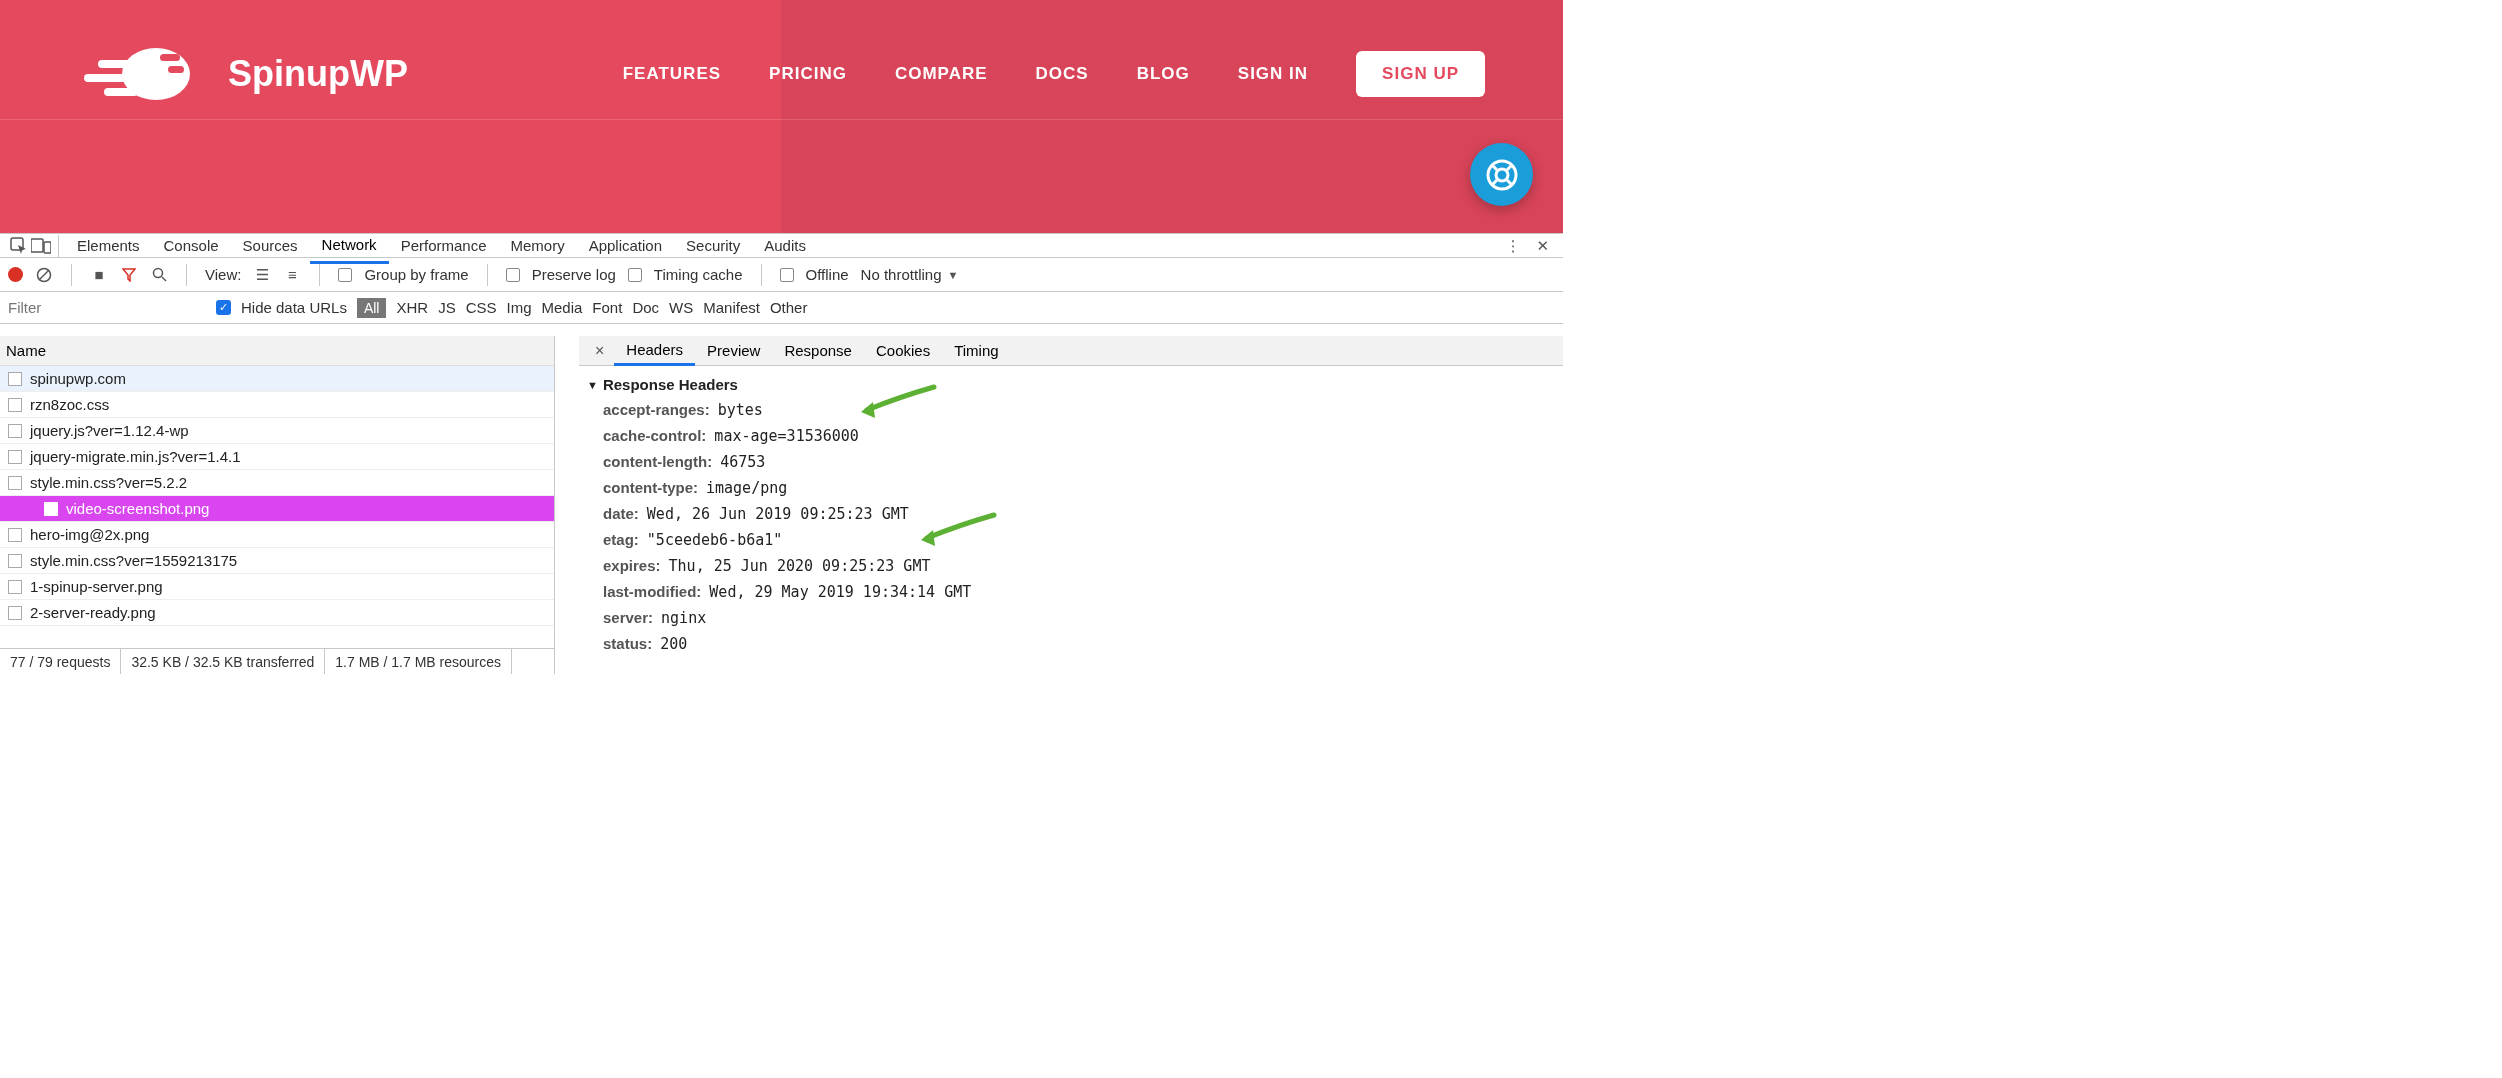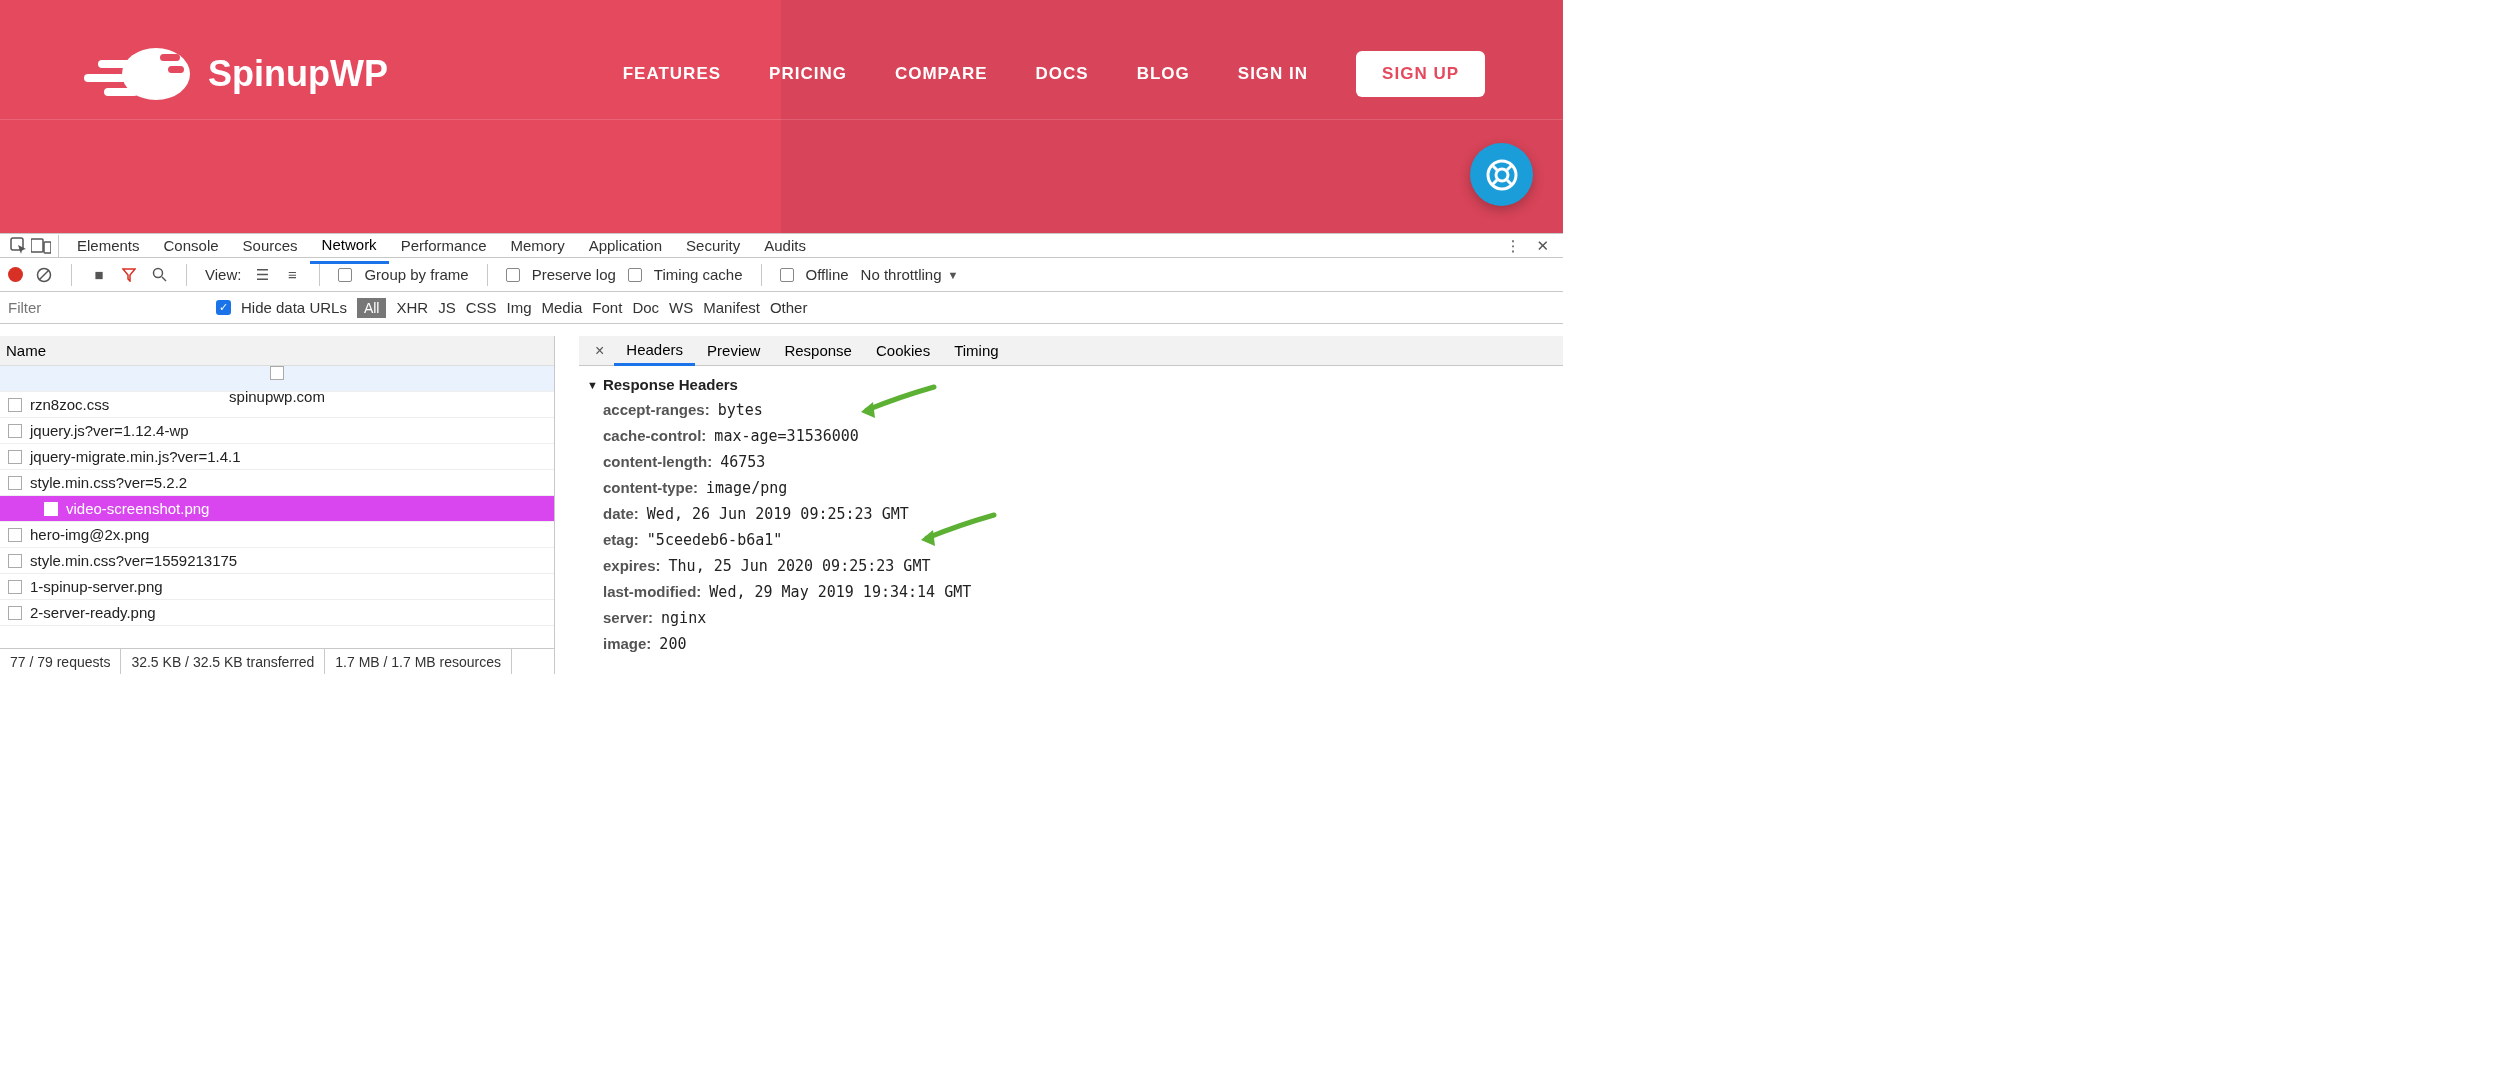--- a/index.html
+++ b/index.html
@@ -1,21 +1,21 @@
 <!DOCTYPE html>
 <html><head>
 <meta charset="utf-8">
 <style>
 * { margin: 0; padding: 0; box-sizing: border-box; font-family: -apple-system, BlinkMacSystemFont, "Segoe UI", Helvetica, Arial, sans-serif; }
 body { background: #fff; width: 1563px; height: 674px; overflow: hidden; position: relative; }
 
 
 .site-header { height: 233px; background: linear-gradient(to right, #e4495e 50%, #d84459 50%); position: relative; }
 .site-nav { display: flex; align-items: center; padding: 28px 78px 0; border-bottom: 1px solid rgba(255,255,255,0.15); height: 120px; }
-.logo { display: flex; align-items: center; }
+.logo { display: flex; align-items: center; gap: 20px; }
 .logo-icon { width: 130px; height: 56px; }
 .logo-text { color: #fff; font-size: 36px; font-weight: 800; }
 .nav-links { margin-left: auto; display: flex; align-items: center; gap: 48px; }
 .nav-link { color: #fff; font-size: 17px; font-weight: 700; letter-spacing: 1px; }
 .signup-btn { background: #fff; color: #e4495e; padding: 13px 26px; border-radius: 6px; font-size: 17px; font-weight: 800; letter-spacing: 1px; }
 .help-badge { position: absolute; right: 30px; bottom: 27px; width: 63px; height: 63px; border-radius: 50%; background: #1a9dd8; display: flex; align-items: center; justify-content: center; box-shadow: 0 4px 12px rgba(0,0,0,0.25); }
 
 
 .devtools { position: absolute; top: 233px; left: 0; right: 0; bottom: 0; background: #fff; border-top: 1px solid #c8c8c8; }
 .dt-tabs { display: flex; align-items: center; height: 24px; border-bottom: 1px solid #c8c8c8; padding: 0 8px; font-size: 15px; color: #333; }
@@ -39,21 +39,21 @@
 .filter-input { border: none; outline: none; width: 200px; font-size: 15px; color: #888; padding-left: 2px; }
 .cb-checked { width: 15px; height: 15px; border-radius: 3px; background: #1a73e8; display: flex; align-items: center; justify-content: center; color: #fff; font-size: 11px; }
 .filter-pill { padding: 2px 7px; border-radius: 0; background: #777; color: #fff; font-size: 14px; }
 .filter-link { color: #333; }
 
 .dt-main { display: flex; position: absolute; top: 102px; left: 0; right: 0; bottom: 0; gap: 24px; }
 .req-list { width: 555px; border-right: 1px solid #c8c8c8; display: flex; flex-direction: column; }
 .req-header { height: 30px; display: flex; align-items: center; padding: 0 6px; font-size: 15px; border-bottom: 1px solid #ddd; background: #f2f2f2; }
 .req-row { height: 26px; display: flex; align-items: center; gap: 8px; padding: 0 8px; font-size: 15px; color: #222; border-bottom: 1px solid #eee; }
 .req-row.sel { background: #d946ef; color: #fff; padding-left: 44px; }
-.req-row.hover { background: #eaf2fd; flex-direction: column; }
+.req-row.hover { background: #eaf2fd; }
 .req-icon { width: 14px; height: 14px; border: 1px solid #aaa; background: #fff; flex-shrink:0; }
 .req-row.sel .req-icon { background: #fff; border-color:#fff; }
 .req-status { height: 26px; border-top: 1px solid #c8c8c8; display: flex; align-items: center; font-size: 14px; color: #333; margin-top:auto; }
 .req-status span { padding: 0 10px; border-right: 1px solid #c8c8c8; height:100%; display:flex; align-items:center; }
 
 .detail { flex: 1; display: flex; flex-direction: column; position: relative; }
 .detail-tabs { display: flex; align-items: center; height: 30px; border-bottom: 1px solid #c8c8c8; padding: 0 6px; gap: 0; font-size: 15px; background: #f2f2f2; }
 .detail-x { padding: 0 10px; color: #555; font-size:16px; }
 .detail-tab { padding: 0 12px; height: 30px; display: flex; align-items: center; }
 .detail-tab.active { color: #000; border-bottom: 3px solid #1a73e8; margin-bottom:-1px; }
@@ -292,21 +292,21 @@
             </div>
             <div class="hdr-row">
               <span class="hdr-k">last-modified:</span>
               <span class="hdr-v">Wed, 29 May 2019 19:34:14 GMT</span>
             </div>
             <div class="hdr-row">
               <span class="hdr-k">server:</span>
               <span class="hdr-v">nginx</span>
             </div>
             <div class="hdr-row">
-              <span class="hdr-k">image:</span>
+              <span class="hdr-k">status:</span>
               <span class="hdr-v">200</span>
             </div>
           </div>
       </div>
 
       <svg class="arrow" style="left:280px; top:46px;" width="80" height="40" viewBox="0 0 80 40">
         <path d="M75 5 Q 40 15 8 28" fill="none" stroke="#5cb033" stroke-width="5" stroke-linecap="round"></path>
         <path d="M2 30 L14 20 L16 36 Z" fill="#5cb033"></path>
       </svg>
       <svg class="arrow" style="left:340px; top:174px;" width="80" height="40" viewBox="0 0 80 40">

